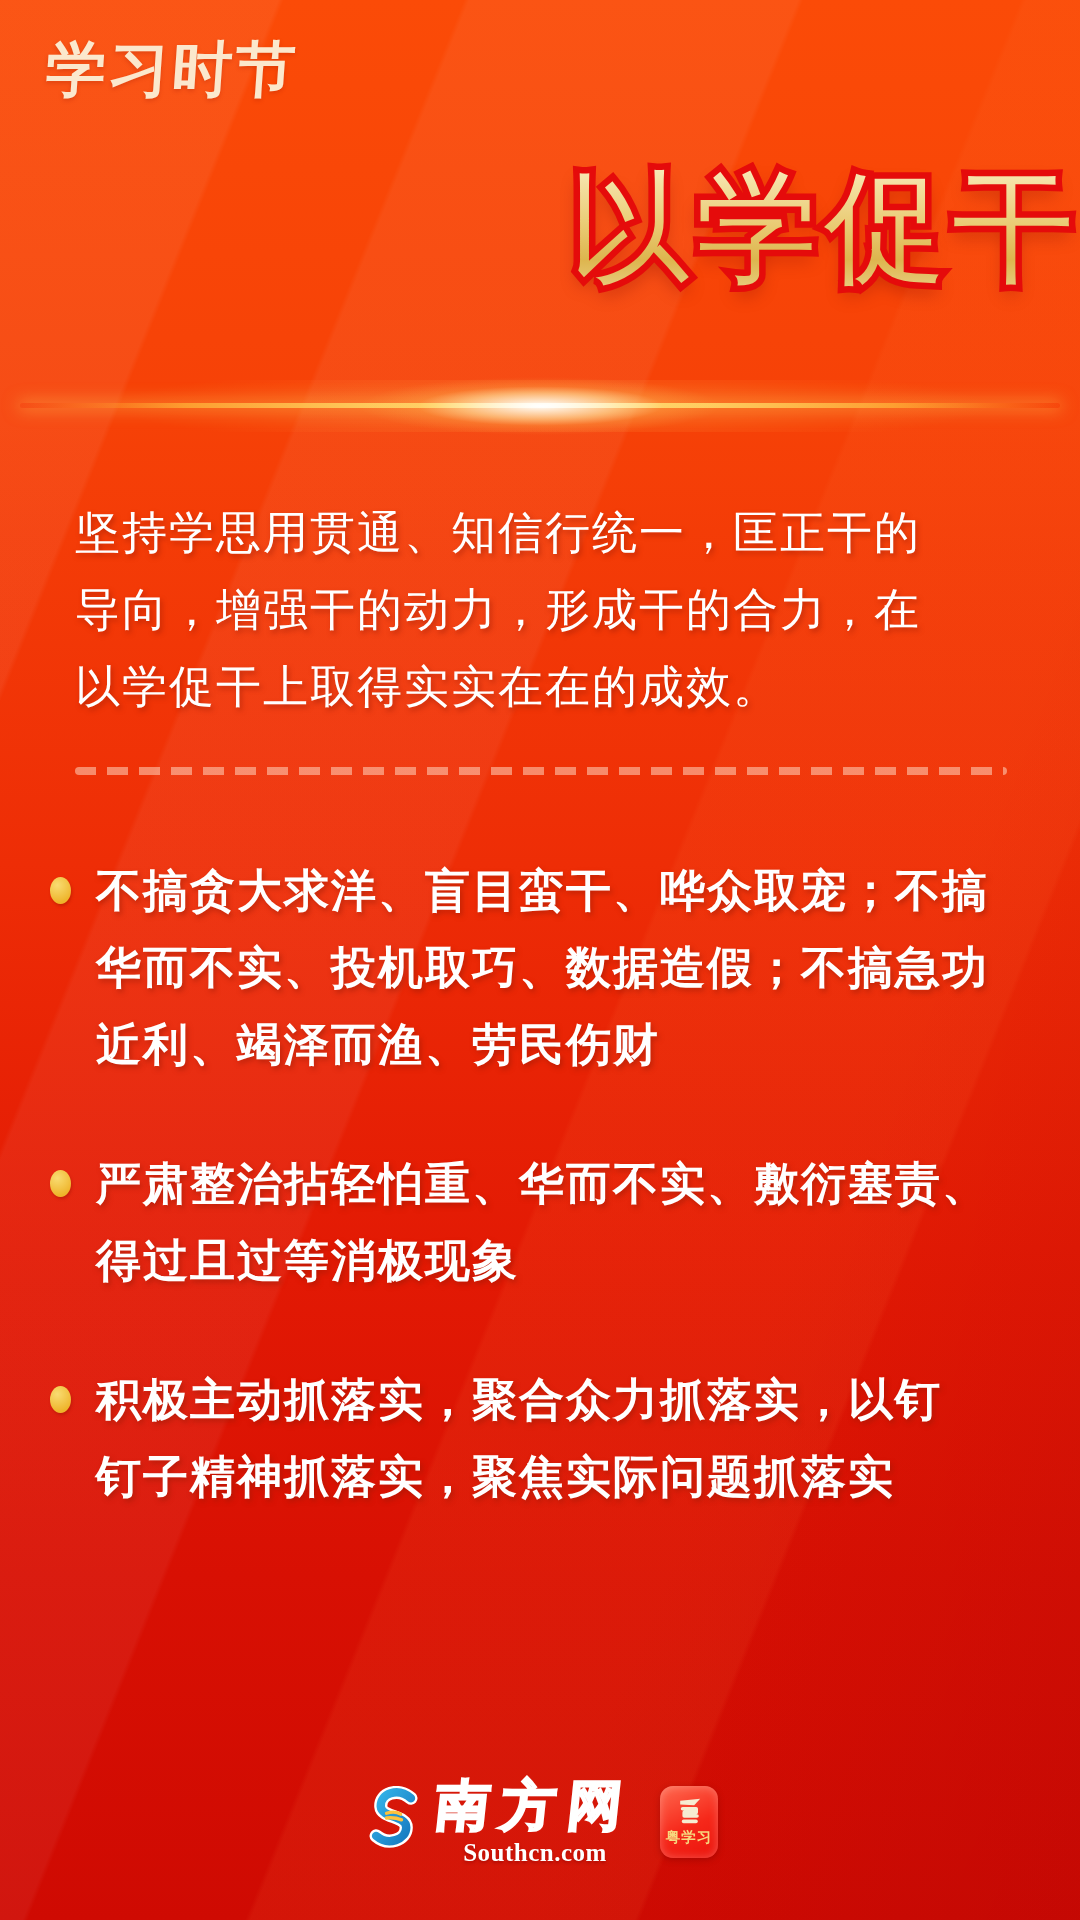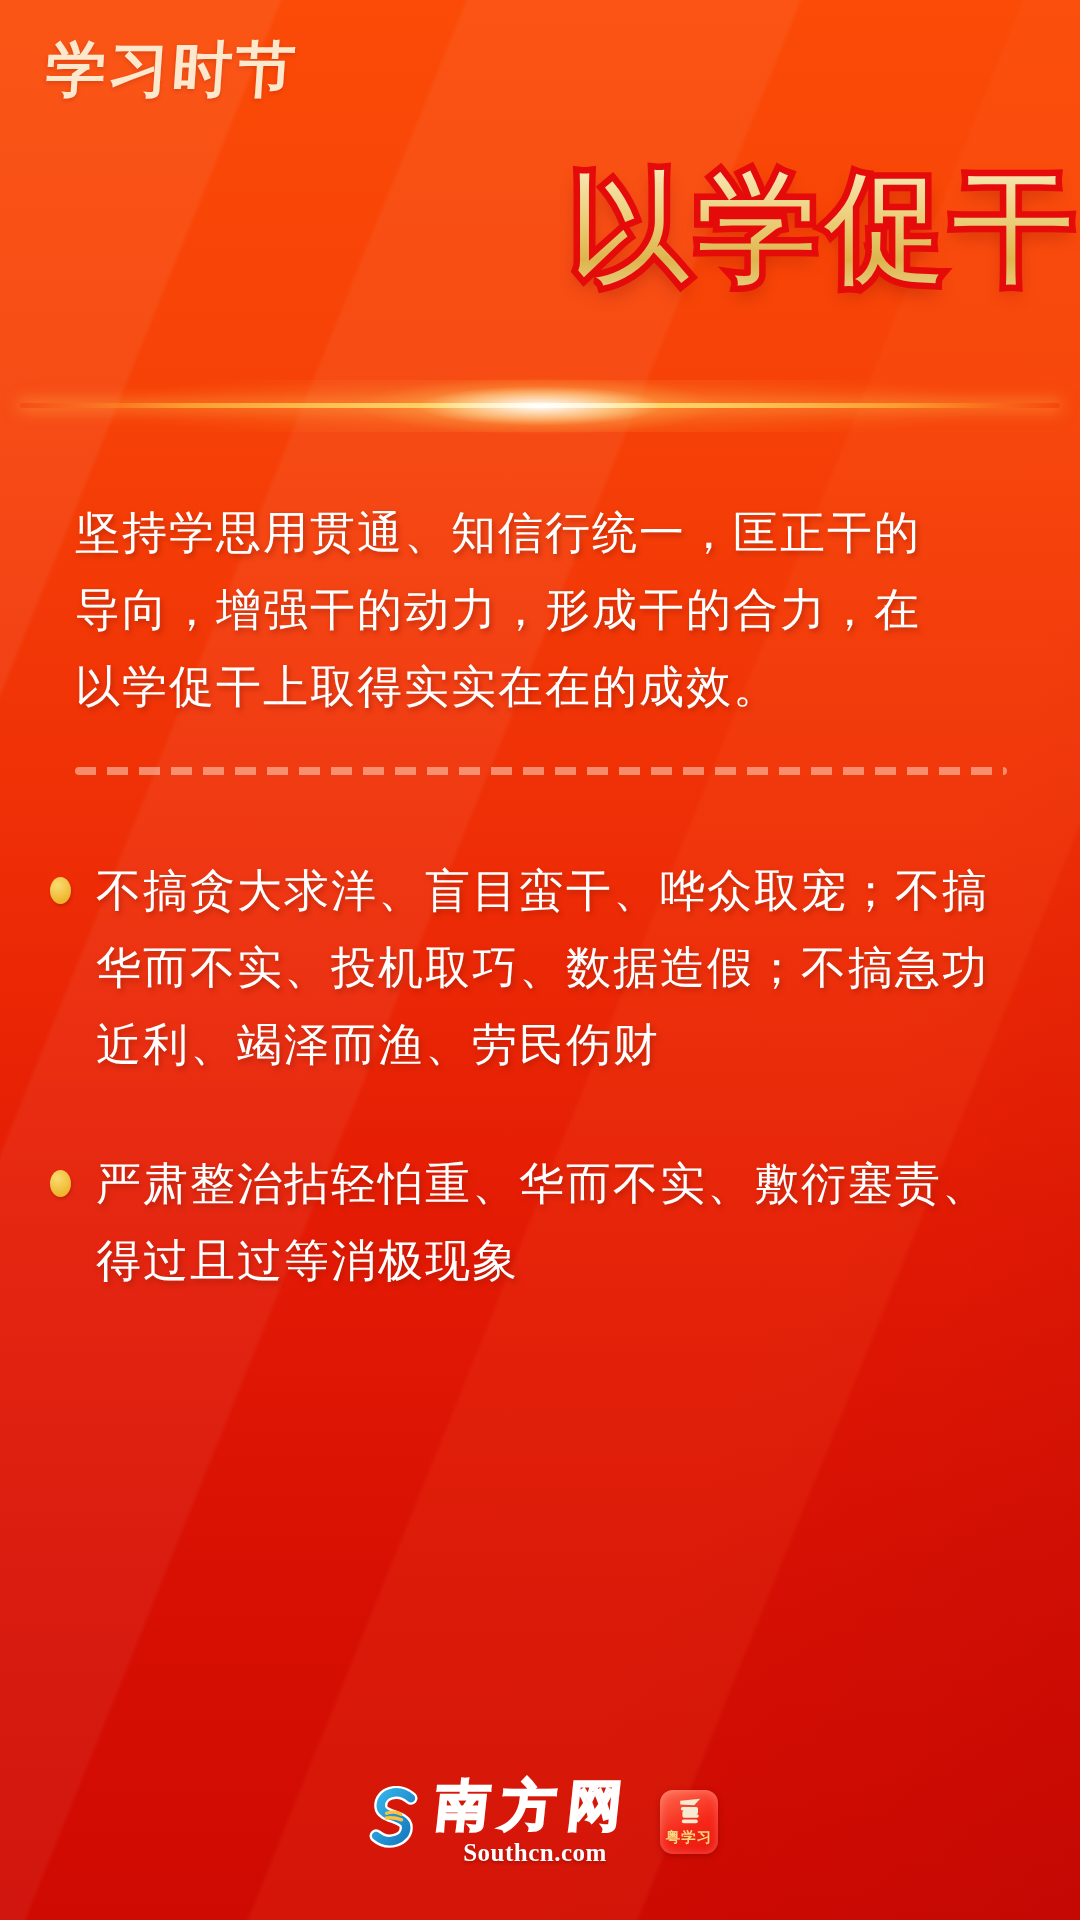--- a/index.html
+++ b/index.html
@@ -83,21 +83,21 @@
   .bullet-list { position: absolute; top: 852px; left: 50px; width: 990px; list-style: none; margin: 0; padding: 0; }
   .bullet-item { position: relative; padding-left: 46px; margin-bottom: 62px; }
   .bullet-dot {
     position: absolute; left: 0; top: 25px; width: 21px; height: 27px;
     border-radius: 50%;
     background: radial-gradient(circle at 35% 30%, #f9dc72, #eeb42a 75%);
     box-shadow: 1px 2px 3px rgba(150,20,0,0.4);
   }
   .bullet-text {
     font-size: 45px; line-height: 77px; letter-spacing: 2px;
-    color: #ffffff; font-weight: 400;
+    color: #ffffff; font-weight: 700;
     white-space: pre-line;
     text-shadow: 2px 3px 5px rgba(150,25,5,0.5);
   }
   
   .attribution {
     position: absolute; top: 1563px; right: 78px;
     font-size: 33px; letter-spacing: 1.5px; font-weight: 500;
     color: #ffffff;
     text-shadow: 2px 2px 4px rgba(150,25,5,0.5);
   }
@@ -116,21 +116,21 @@
     transform: skewX(-6deg);
     white-space: nowrap;
   }
   .southcn-url {
     font-size: 25px; font-weight: 800; letter-spacing: 0.5px; margin-top: 7px;
     color: #ffffff;
     text-shadow: 0 2px 3px rgba(140,0,0,0.5);
     font-family: Liberation Serif, serif;
   }
   .yuexuexi-badge {
-    width: 58px; height: 64px; border-radius: 13px;
+    width: 58px; height: 72px; border-radius: 13px;
     background: linear-gradient(155deg, #ff6a50 0%, #f6281a 55%, #eb130b 100%);
     box-shadow: inset 0 0 10px rgba(255,255,255,0.28), 0 2px 6px rgba(120,0,0,0.4);
     display: flex; flex-direction: column; align-items: center; justify-content: center;
   }
   .yuexuexi-glyph { width: 32px; height: 30px; }
   .yuexuexi-label {
     font-size: 14.5px; font-weight: 800; letter-spacing: 1px; margin-top: 1px;
     color: #f7d87e; white-space: nowrap;
   }
 </style>
@@ -163,20 +163,25 @@
     <li class="bullet-item">
       <span class="bullet-dot"></span>
       <div class="bullet-text">不搞贪大求洋、盲目蛮干、哗众取宠；不搞
 华而不实、投机取巧、数据造假；不搞急功
 近利、竭泽而渔、劳民伤财</div>
     </li>
     <li class="bullet-item">
       <span class="bullet-dot"></span>
       <div class="bullet-text">严肃整治拈轻怕重、华而不实、敷衍塞责、
 得过且过等消极现象</div>
+    </li>
+    <li class="bullet-item">
+      <span class="bullet-dot"></span>
+      <div class="bullet-text">积极主动抓落实，聚合众力抓落实，以钉
+钉子精神抓落实，聚焦实际问题抓落实</div>
     </li>
   </ul>
 
 
   <div class="footer">
     <div class="southcn-logo">
       <svg class="southcn-icon" viewBox="0 0 68 68">
         <defs>
           <linearGradient id="scblue" x1="0" y1="0" x2="1" y2="1">
             <stop offset="0" stop-color="#35b5ea"></stop>

